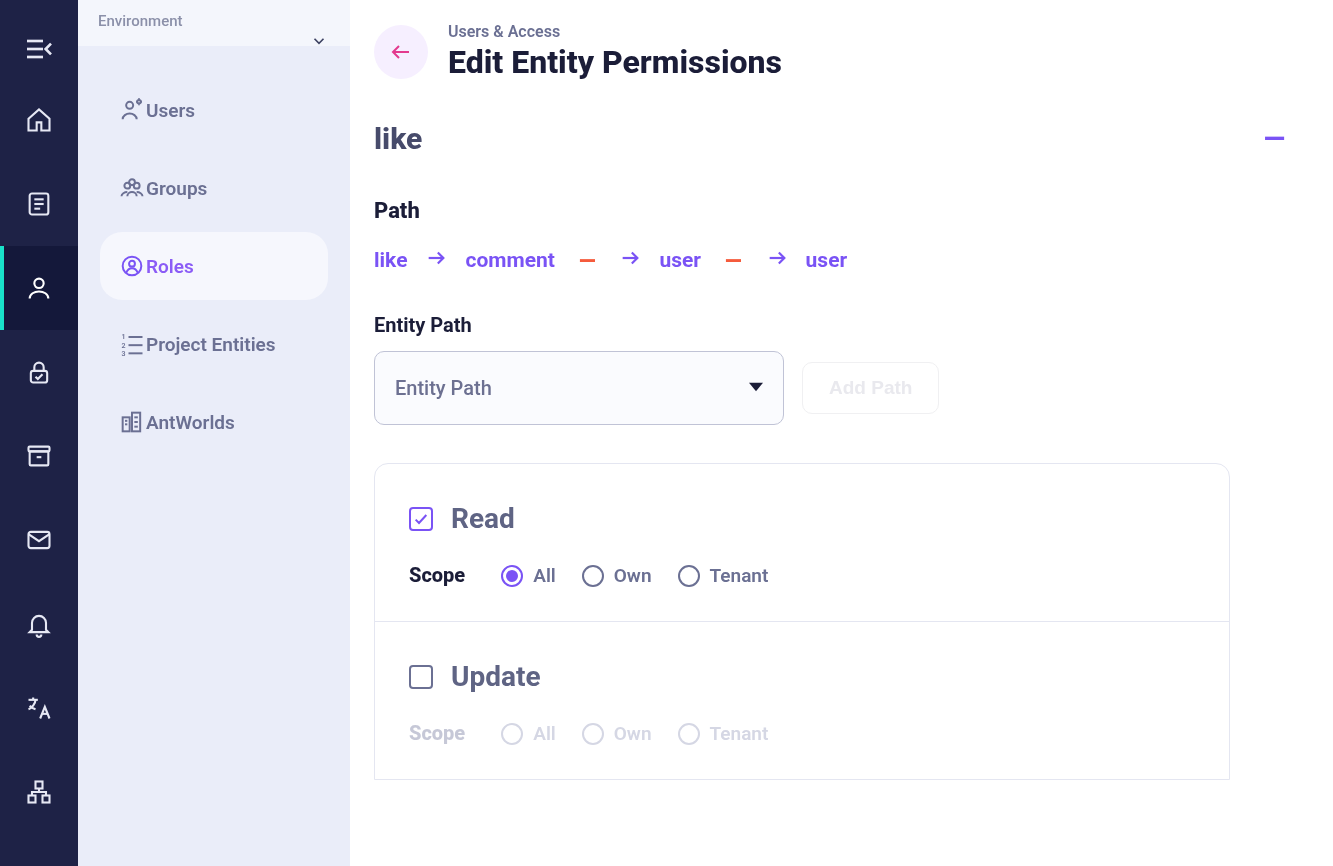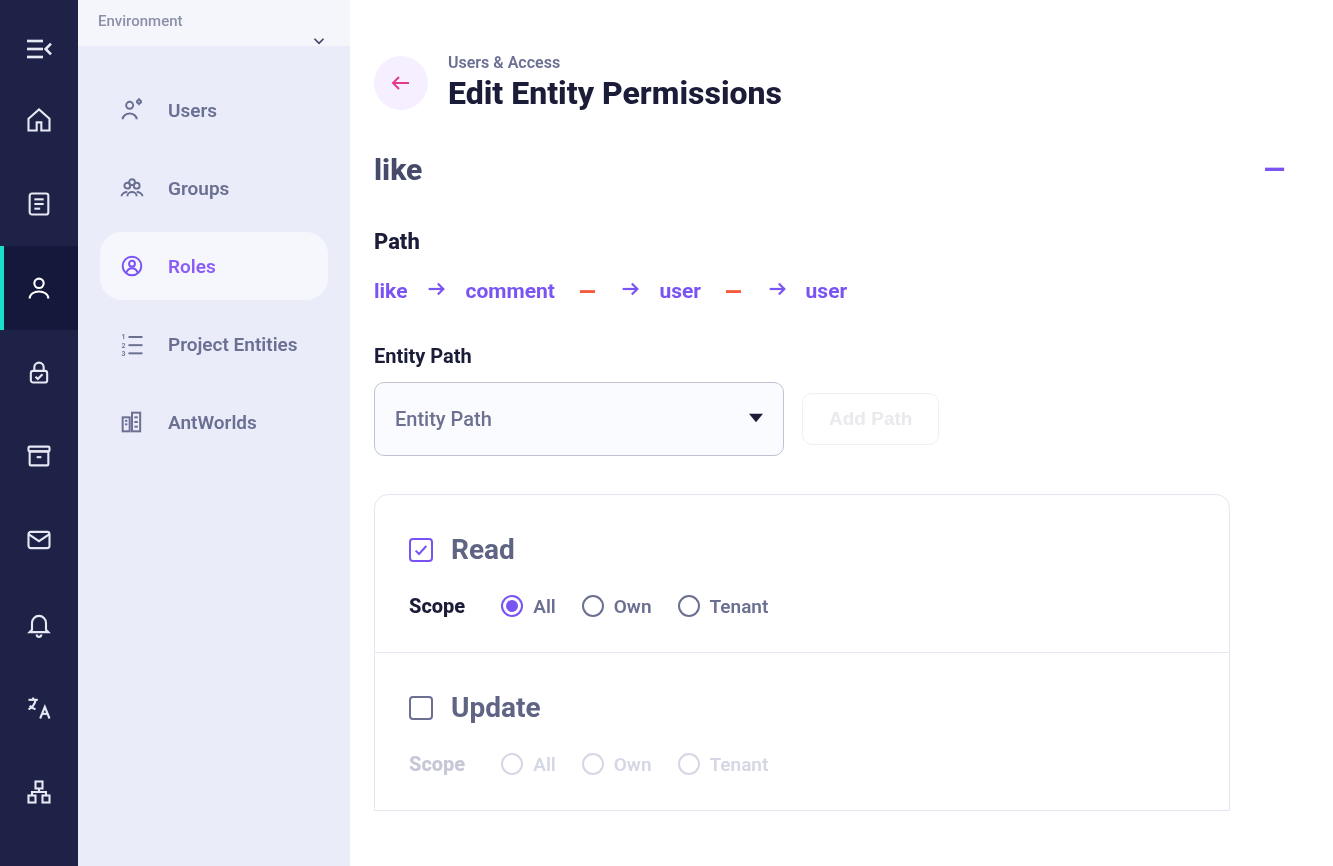--- a/index.html
+++ b/index.html
@@ -62,21 +62,20 @@
   }
   .env-label { font-size: 15px; color: #8b90a9; font-weight: 500; }
   .env-value { font-size: 19px; color: #3d4262; margin-top: 4px; font-weight: 500; }
   .env-chevron { position: absolute; right: 22px; top: 32px; }
   .env-chevron svg { width: 18px; height: 18px; stroke:#3d4262; stroke-width:2.2; fill:none; }
 
   .side-menu { padding: 30px 22px; display:flex; flex-direction:column; gap:10px; }
   .side-item {
     display: flex;
     align-items: center;
-    gap: 22px;
     padding: 20px 18px;
     border-radius: 22px;
     font-size: 19px;
     font-weight: 600;
     color: #6b7093;
     cursor: pointer;
   }
   .side-item svg { width: 28px; height: 28px; stroke: #6b7093; fill:none; stroke-width:1.7; }
   .side-item.active {
     background: #f6f7fd;
@@ -84,21 +83,20 @@
     text-align: right;
   }
   .side-item.active svg { stroke: #7a53f5; }
 
   
   .main {
     flex: 1;
     padding: 22px 40px 0 24px;
     overflow: auto;
     width: 983px;
-    margin-top: 31px;
   }
   .header-row { display:flex; align-items:center; gap:20px; margin-bottom: 40px;}
   .back-circle {
     width: 54px; height:54px; border-radius:50%;
     background:#f6efff;
     display:flex; align-items:center; justify-content:center;
     cursor:pointer;
     flex-shrink: 0;
   }
   .back-circle svg { width:24px; height:24px; stroke:#e33a8e; stroke-width:2; fill:none; }
@@ -153,21 +151,21 @@
     display:flex; align-items:center; justify-content:center;
     cursor:pointer;
   }
   .chk.unchecked { border-color:#6b7093; }
   .chk svg { width:16px; height:16px; stroke:#7a53f5; stroke-width:3; fill:none; }
   .perm-name { font-size:28px; font-weight:700; color:#5f6484; }
 
   .scope-row { display:flex; align-items:center; gap:26px; }
   .scope-label { font-size:20px; font-weight:800; color:#1b1d38; margin-right:10px;}
   .scope-row.disabled .scope-label { color:#c6c8d7; }
-  .radio-opt { display:flex; align-items:flex-start; gap:10px; cursor:pointer;}
+  .radio-opt { display:flex; align-items:flex-end; gap:10px; cursor:pointer;}
   .radio-circle {
     width:22px; height:22px; border:2px solid #6b7093; border-radius:50%;
     display:flex; align-items:center; justify-content:center;
   }
   .radio-circle.checked { border-color:#7a53f5; }
   .radio-circle.checked::after {
     content:""; width:12px; height:12px; border-radius:50%; background:#7a53f5;
   }
   .radio-opt span.lab { font-size:19px; color:#6b7093; font-weight:600; }
   .scope-row.disabled .radio-circle { border-color:#d5d7e4; }

